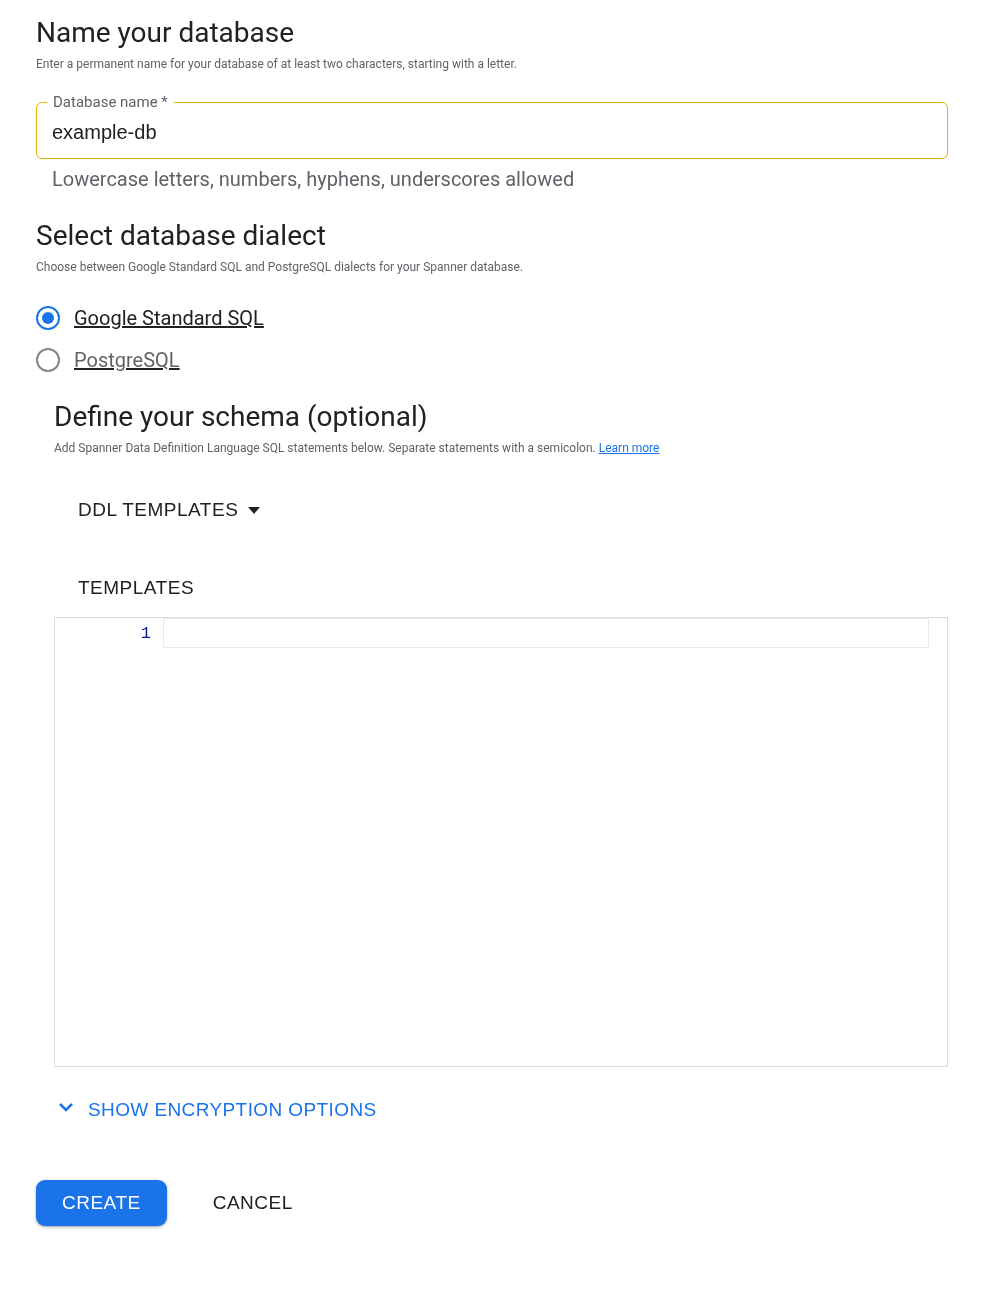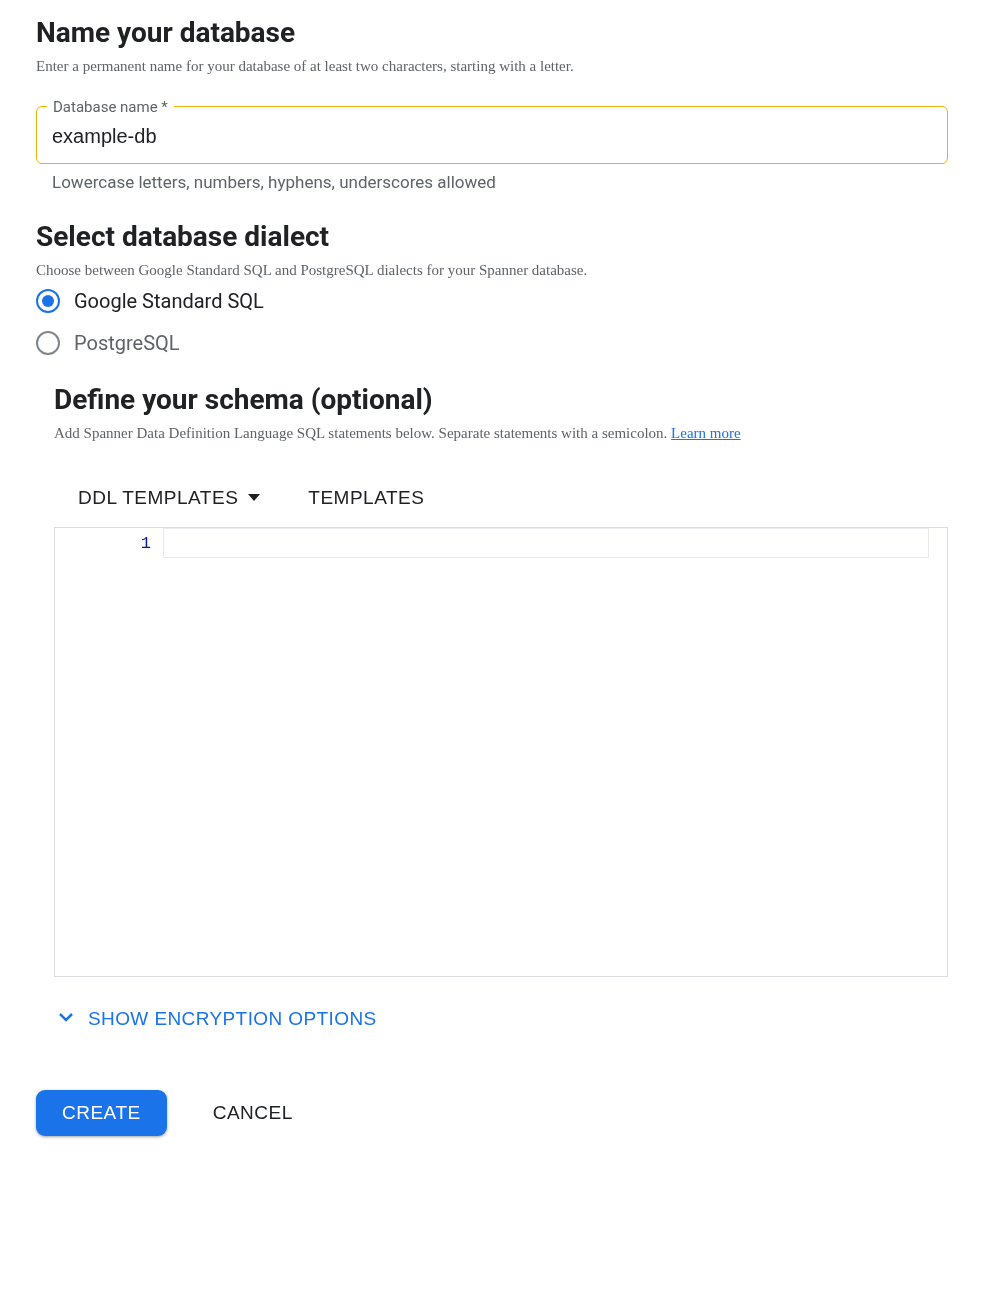--- a/index.html
+++ b/index.html
@@ -12,31 +12,30 @@
       background: #fff;
       width: 984px;
       padding: 16px 36px 40px 36px;
       color: #202124;
     }
     .section {
       margin-bottom: 28px;
     }
     .section-title {
       font-size: 28px;
-      font-weight: 700;
+      font-weight: 400;
       color: #202124;
       margin-bottom: 6px;
       letter-spacing: 0;
     }
     .section-desc {
-      font-size: 15px;
+      font-size: 12px;
       color: #5f6368;
       line-height: 1.5;
       margin-bottom: 0;
-      font-family: Liberation Serif, serif;
     }
     .section-desc a {
       color: #1a73e8;
       text-decoration: underline;
     }
     
     .field-wrapper {
       position: relative;
       margin-top: 28px;
       margin-bottom: 8px;
@@ -61,28 +60,29 @@
       width: 100%;
       height: 58px;
       border: none;
       outline: none;
       padding: 10px 4px 6px 16px;
       font-size: 20px;
       color: #202124;
       background: transparent;
     }
     .helper-text {
-      font-size: 17px;
+      font-size: 20px;
       color: #5f6368;
       margin-top: 0;
       padding-left: 16px;
     }
     
     .radio-group {
-      margin-top: 8px;
+      margin-top: 30px;
+      text-decoration: underline;
     }
     .radio-row {
       display: flex;
       align-items: center;
       gap: 14px;
       margin-bottom: 18px;
       cursor: pointer;
     }
     .radio-circle {
       width: 24px;
@@ -111,20 +111,21 @@
       color: #5f6368;
     }
     
     .editor-section {
       margin-top: 28px;
     }
     .editor-toolbar {
       display: flex;
       gap: 40px;
       padding: 6px 20px 10px 20px;
+      flex-direction: column;
     }
     .toolbar-btn {
       display: flex;
       align-items: center;
       gap: 10px;
       font-size: 19px;
       font-weight: 500;
       letter-spacing: 0.5px;
       color: #202124;
       cursor: pointer;

